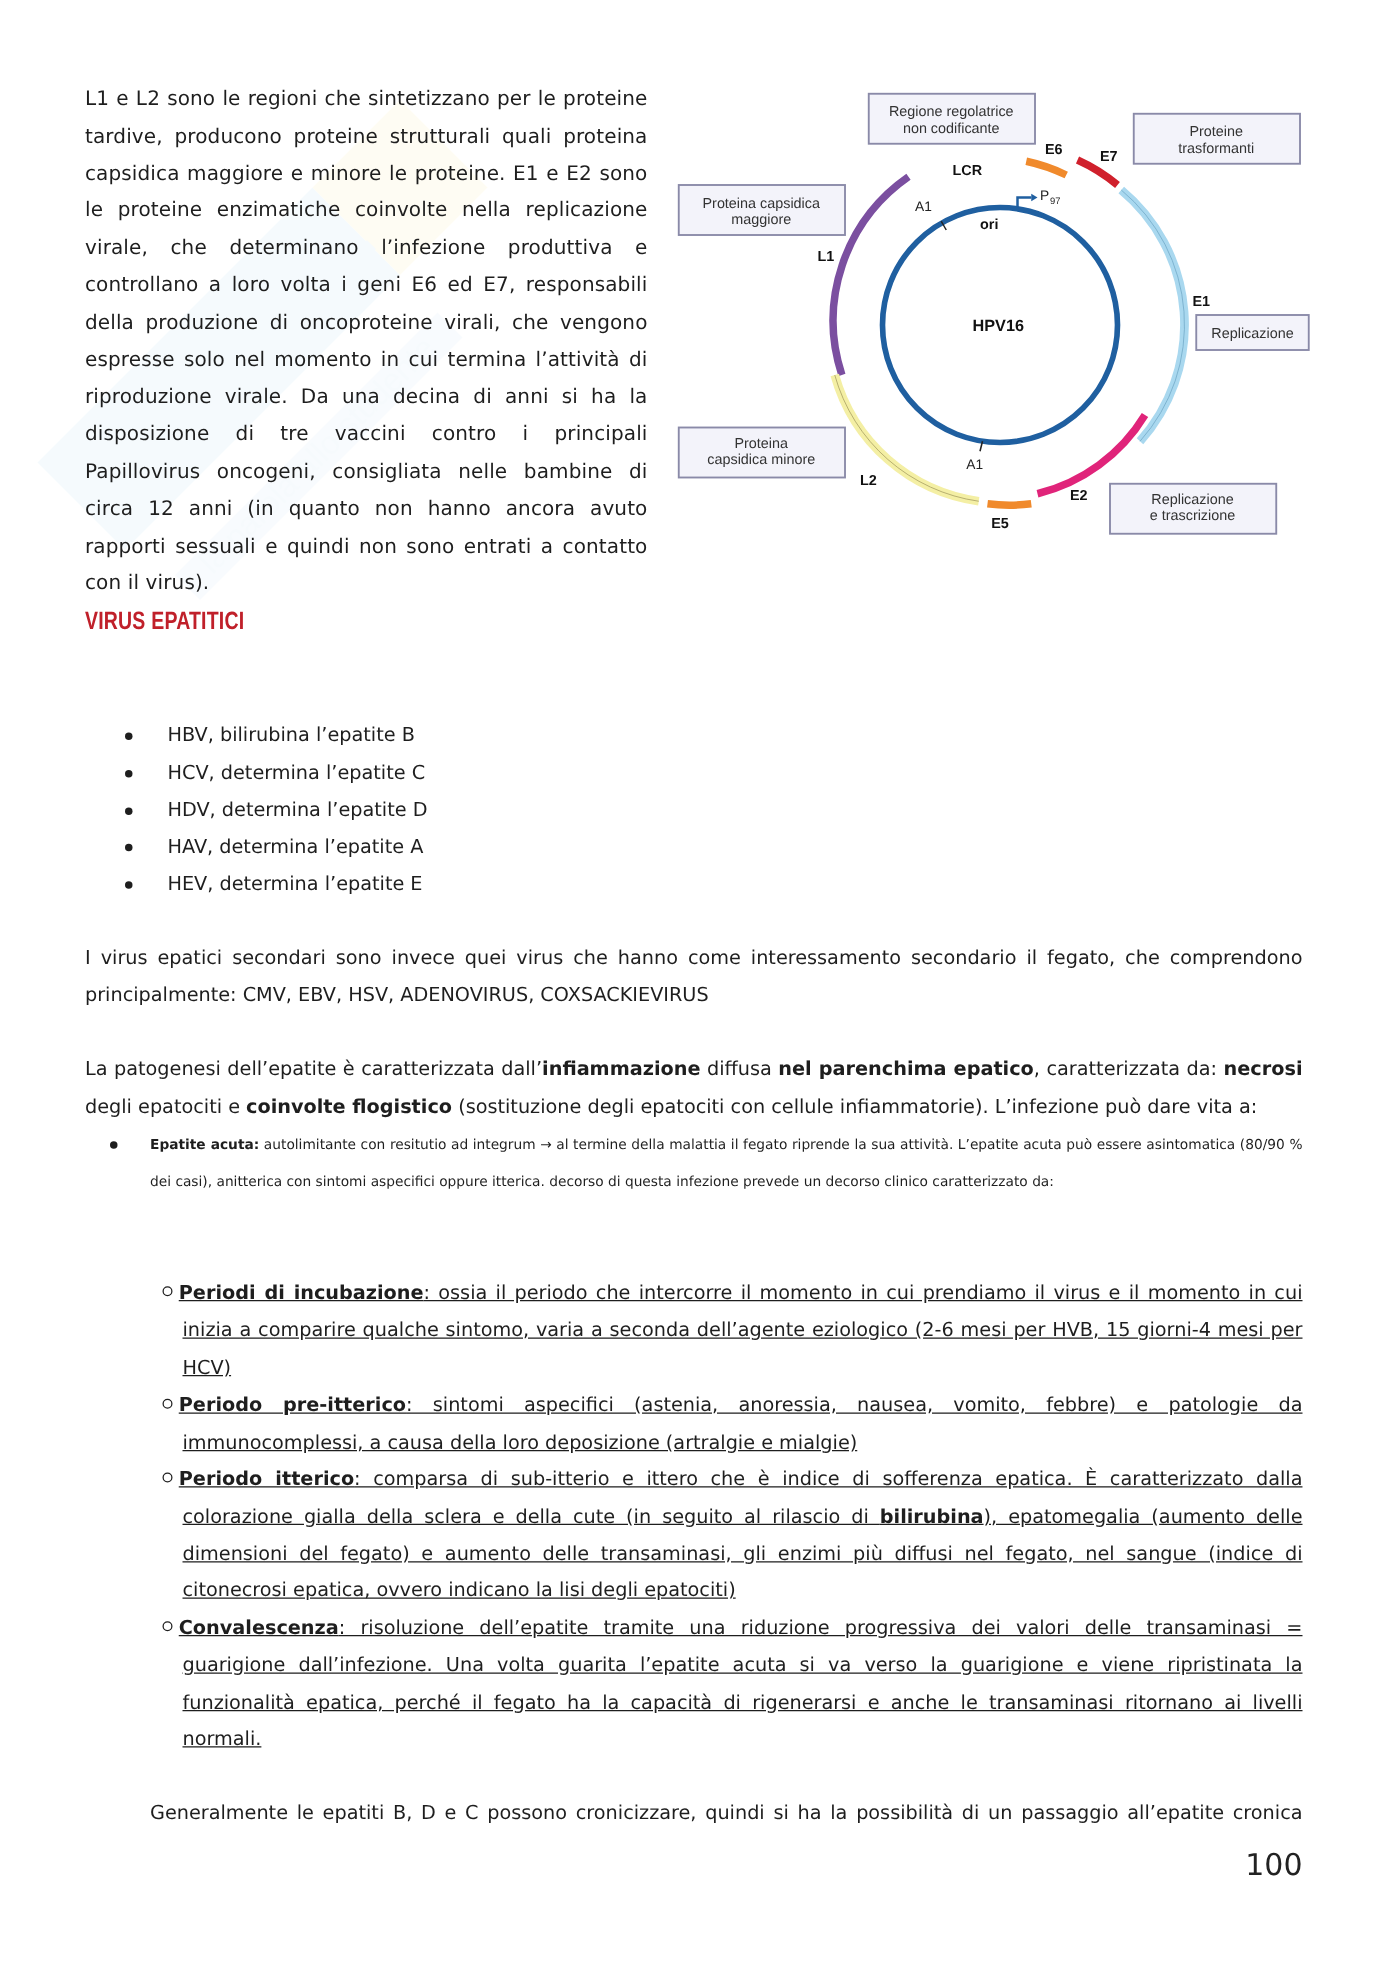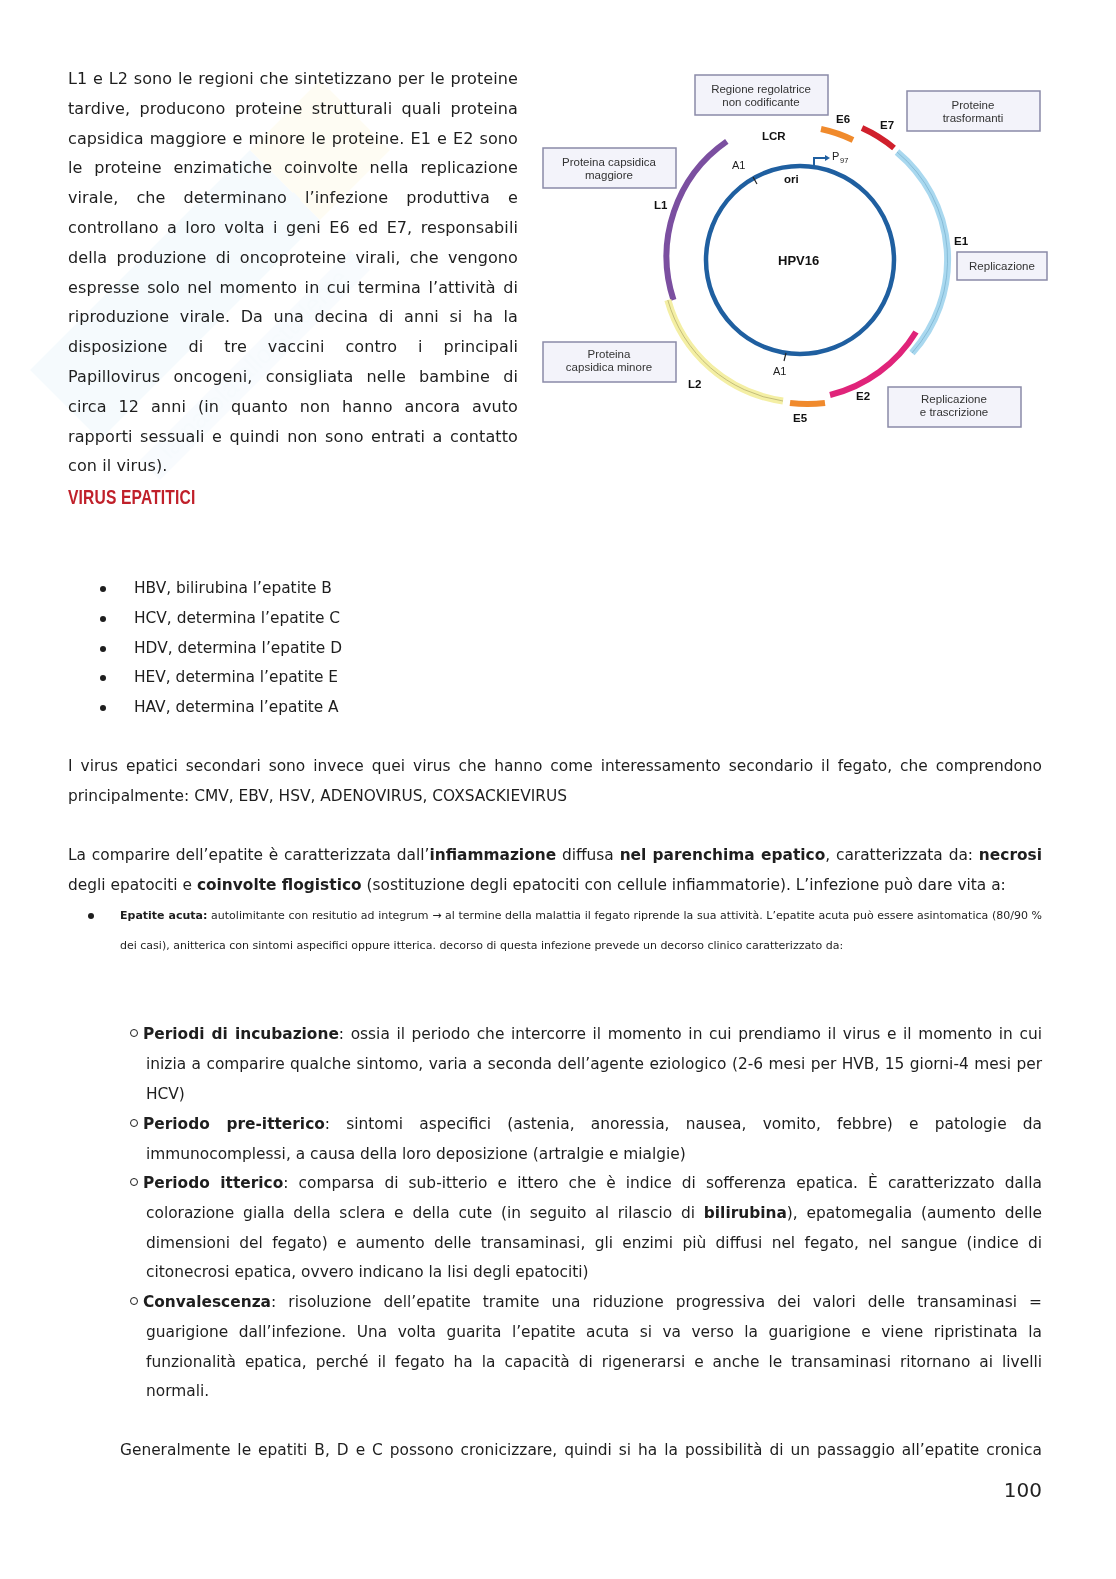--- a/index.html
+++ b/index.html
@@ -15,26 +15,26 @@
   .p1 { top: 514px; font-size: 15.4px; }
   .bullets { position: absolute; left: 100px; top: 574px; margin: 0; padding: 0; list-style: none; font-size: 15.4px; line-height: 29.8px; }
   .bullets li { position: relative; padding-left: 34px; }
   .bullets li .dot { position: absolute; left: 0; top: 12px; width: 6px; height: 6px; border-radius: 50%; background: #1e1e1e; }
   .p2 { top: 752px; font-size: 15.4px; }
   .p3 { top: 841px; font-size: 15.4px; }
   b { font-weight: bold; }
   .acute { position: absolute; left: 88px; top: 901px; width: 954px; font-size: 11px; line-height: 29.8px; }
   .acute .dot { position: absolute; left: 0; top: 12px; width: 6px; height: 6px; border-radius: 50%; background: #1e1e1e; }
   .acute .txt { margin-left: 32px; text-align: justify; }
-  .sub { position: absolute; left: 130px; width: 912px; font-size: 15.4px; line-height: 29.8px; text-align: justify; }
+  .sub { position: absolute; left: 130px; width: 912px; font-size: 15.4px; line-height: 29.8px; text-align: justify; text-decoration: underline; }
   .sub .circ { display: inline-block; width: 6px; height: 6px; border: 1.2px solid #1e1e1e; border-radius: 50%; margin-right: 5px; vertical-align: 2px; }
   .sub .inner { padding-left: 16px; text-indent: -16px; }
   .s1 { top: 1020px; } .s2 { top: 1110px; } .s3 { top: 1169px; } .s4 { top: 1288px; }
   .p4 { position: absolute; left: 120px; width: 922px; top: 1436px; font-size: 15.4px; line-height: 29.8px; text-align: justify; text-align-last: justify; }
-  .pagenum { position: absolute; right: 74px; top: 1478px; font-size: 20px; color: #222; }
+  .pagenum { position: absolute; right: 74px; top: 1478px; font-size: 24px; color: #222; }
   .diagram { position: absolute; left: 540px; top: 70px; width: 510px; height: 360px; }
   .diagram text { font-family: "Liberation Sans", sans-serif; }
 </style>
 </head>
 <body>
 
 <div class="page">
 
   <svg class="watermark" viewBox="0 0 470 440">
     <g opacity="0.35">
@@ -124,27 +124,27 @@
     </g>
   </svg>
 
   <div class="h-red">VIRUS EPATITICI</div>
 
 
   <ul class="bullets">
     <li><span class="dot"></span><span>HBV, bilirubina l’epatite B</span></li>
     <li><span class="dot"></span><span>HCV, determina l’epatite C</span></li>
     <li><span class="dot"></span><span>HDV, determina l’epatite D</span></li>
+    <li><span class="dot"></span><span>HAV, determina l’epatite A</span></li>
     <li><span class="dot"></span><span>HEV, determina l’epatite E</span></li>
-    <li><span class="dot"></span><span>HAV, determina l’epatite A</span></li>
   </ul>
 
   <div class="para full p2">I virus epatici secondari sono invece quei virus che hanno come interessamento secondario il fegato, che comprendono principalmente: CMV, EBV, HSV, ADENOVIRUS, COXSACKIEVIRUS</div>
 
-  <div class="para full p3"><span>La comparire dell’epatite è caratterizzata dall’</span><b>infiammazione</b><span> diffusa </span><b>nel parenchima epatico</b><span>, caratterizzata da: </span><b>necrosi</b><span> degli epatociti e </span><b>coinvolte flogistico</b><span> (sostituzione degli epatociti con cellule infiammatorie). L’infezione può dare vita a:</span></div>
+  <div class="para full p3"><span>La patogenesi dell’epatite è caratterizzata dall’</span><b>infiammazione</b><span> diffusa </span><b>nel parenchima epatico</b><span>, caratterizzata da: </span><b>necrosi</b><span> degli epatociti e </span><b>coinvolte flogistico</b><span> (sostituzione degli epatociti con cellule infiammatorie). L’infezione può dare vita a:</span></div>
 
   <div class="acute">
     <span class="dot"></span>
     <div class="txt"><b>Epatite acuta:</b><span> autolimitante con resitutio ad integrum → al termine della malattia il fegato riprende la sua attività. L’epatite acuta può essere asintomatica (80/90 % dei casi), anitterica con sintomi aspecifici oppure itterica. decorso di questa infezione prevede un decorso clinico caratterizzato da:</span></div>
   </div>
 
   <div class="sub s1">
       <div class="inner"><span class="circ"></span><b>Periodi di incubazione</b><span>: ossia il periodo che intercorre il momento in cui prendiamo il virus e il momento in cui inizia a comparire qualche sintomo, varia a seconda dell’agente eziologico (2-6 mesi per HVB, 15 giorni-4 mesi per HCV)</span></div>
     </div>
   <div class="sub s2">

